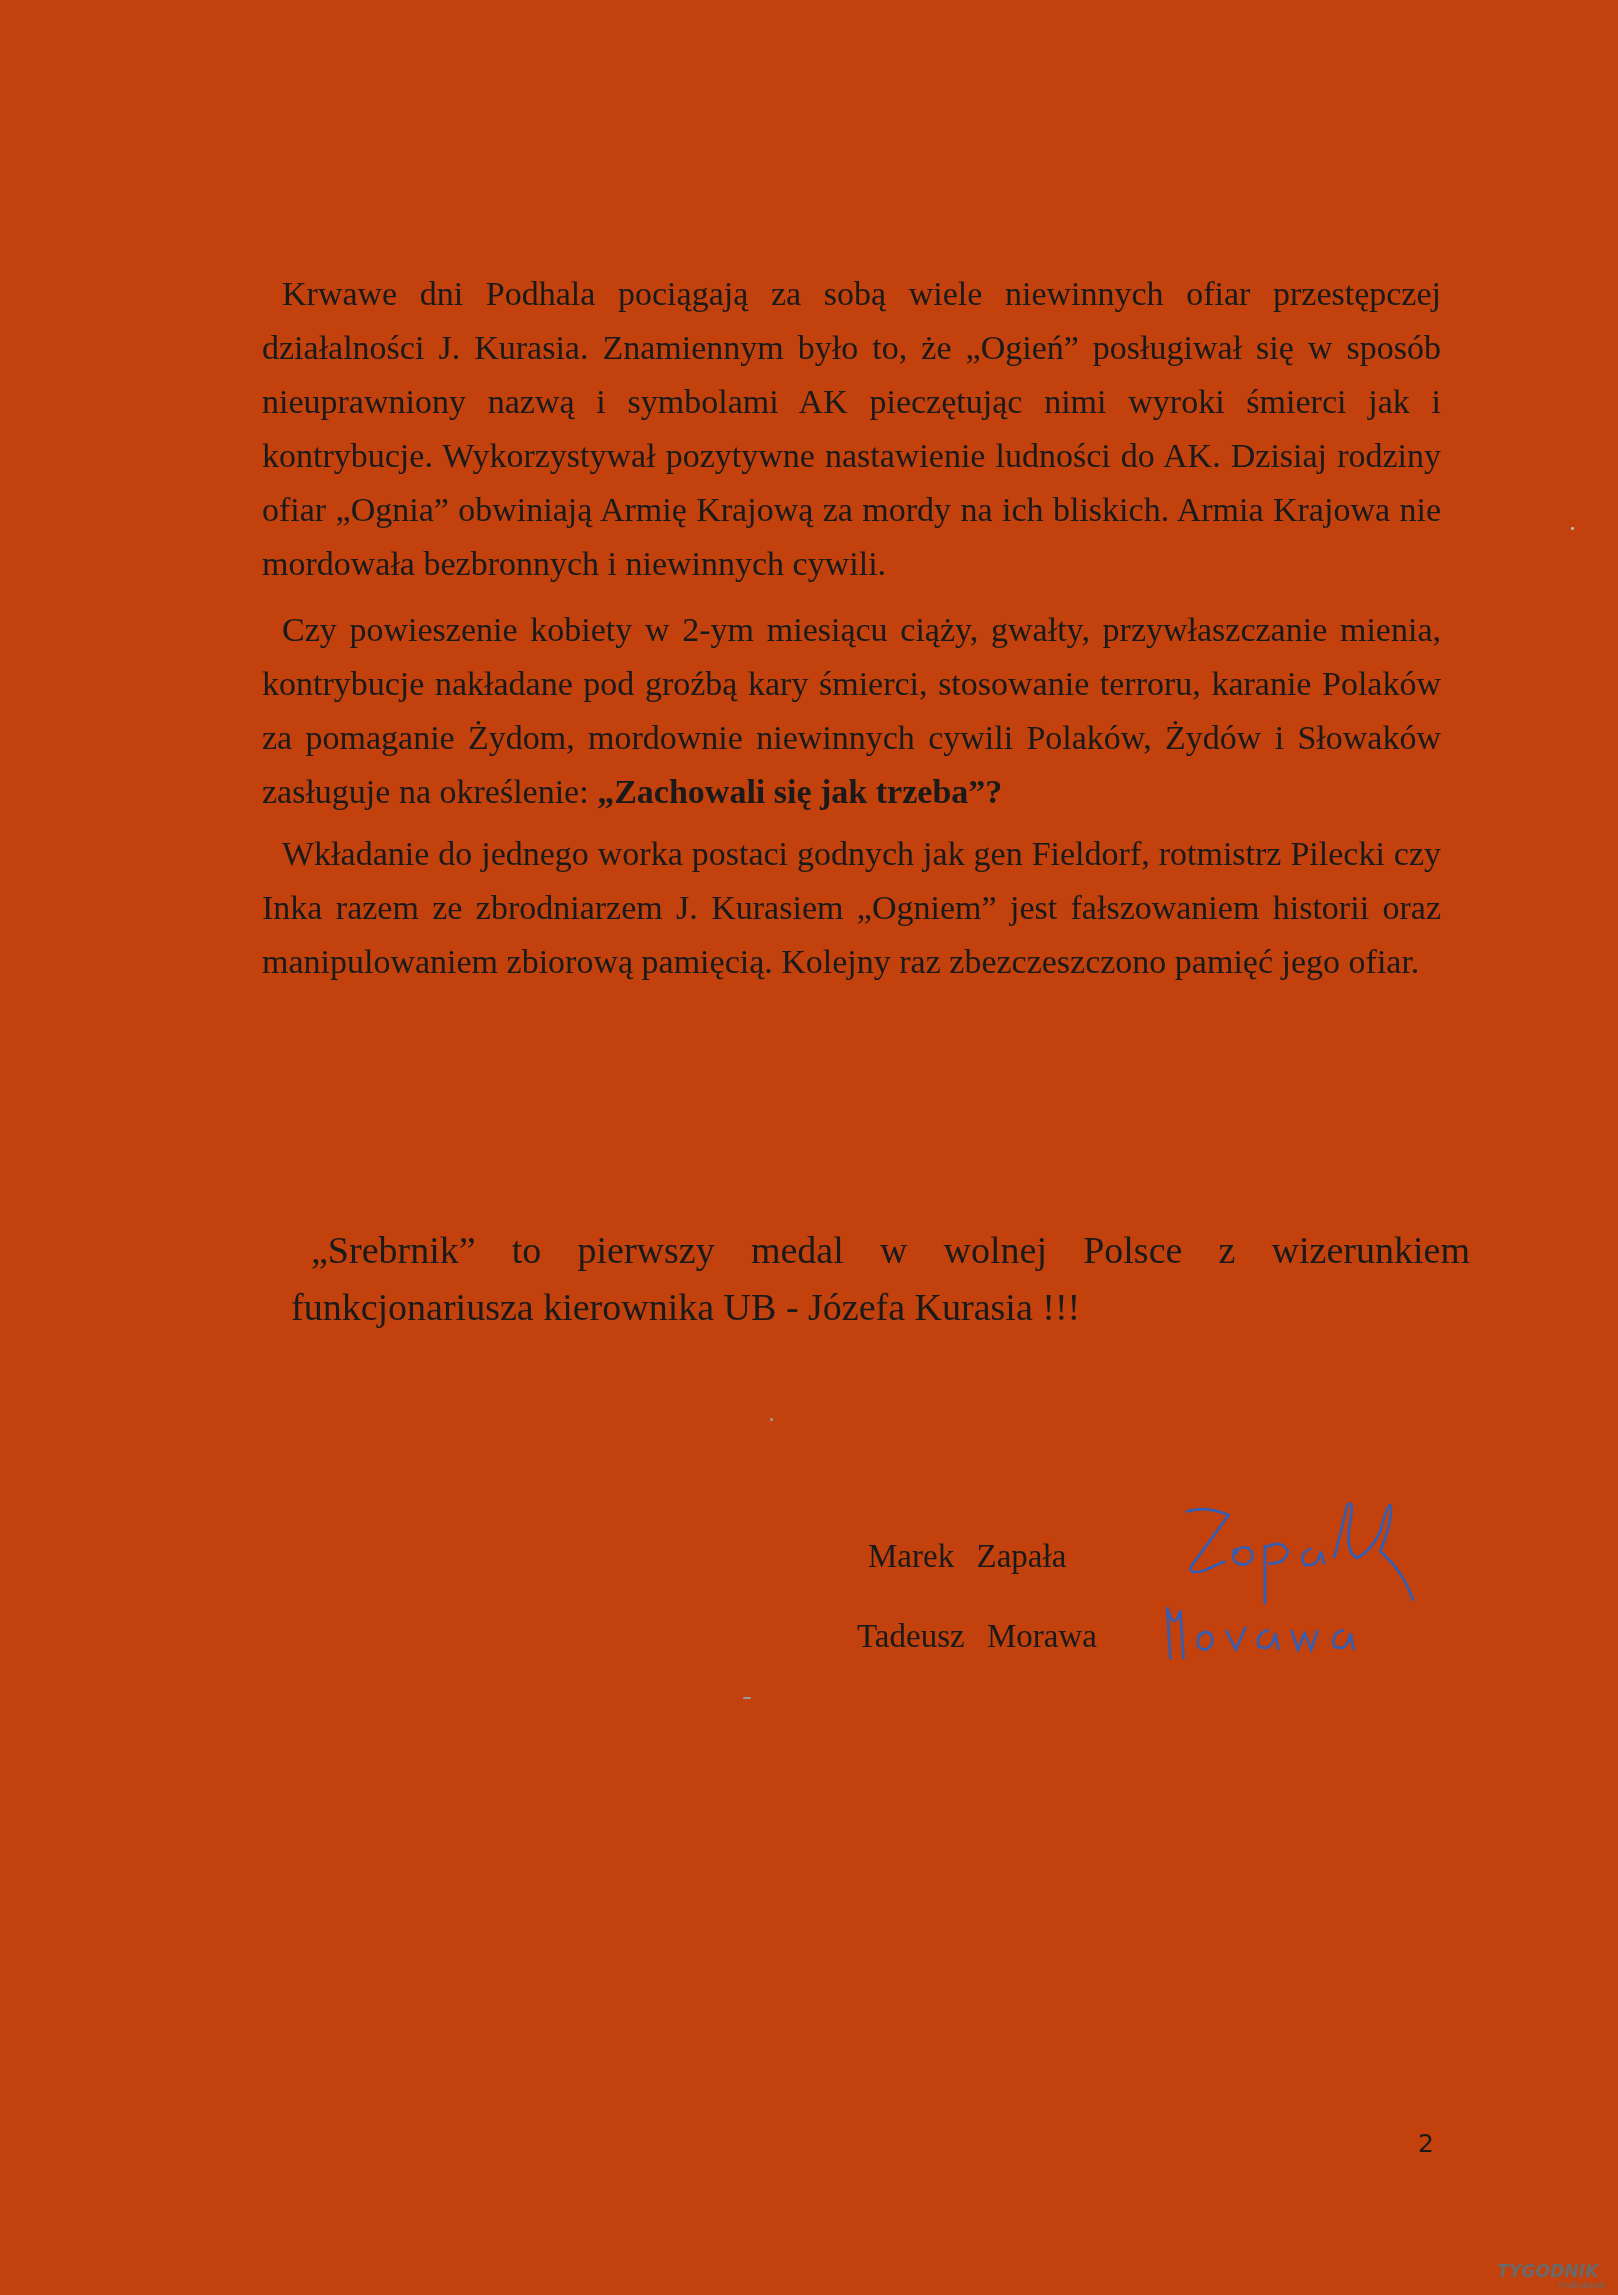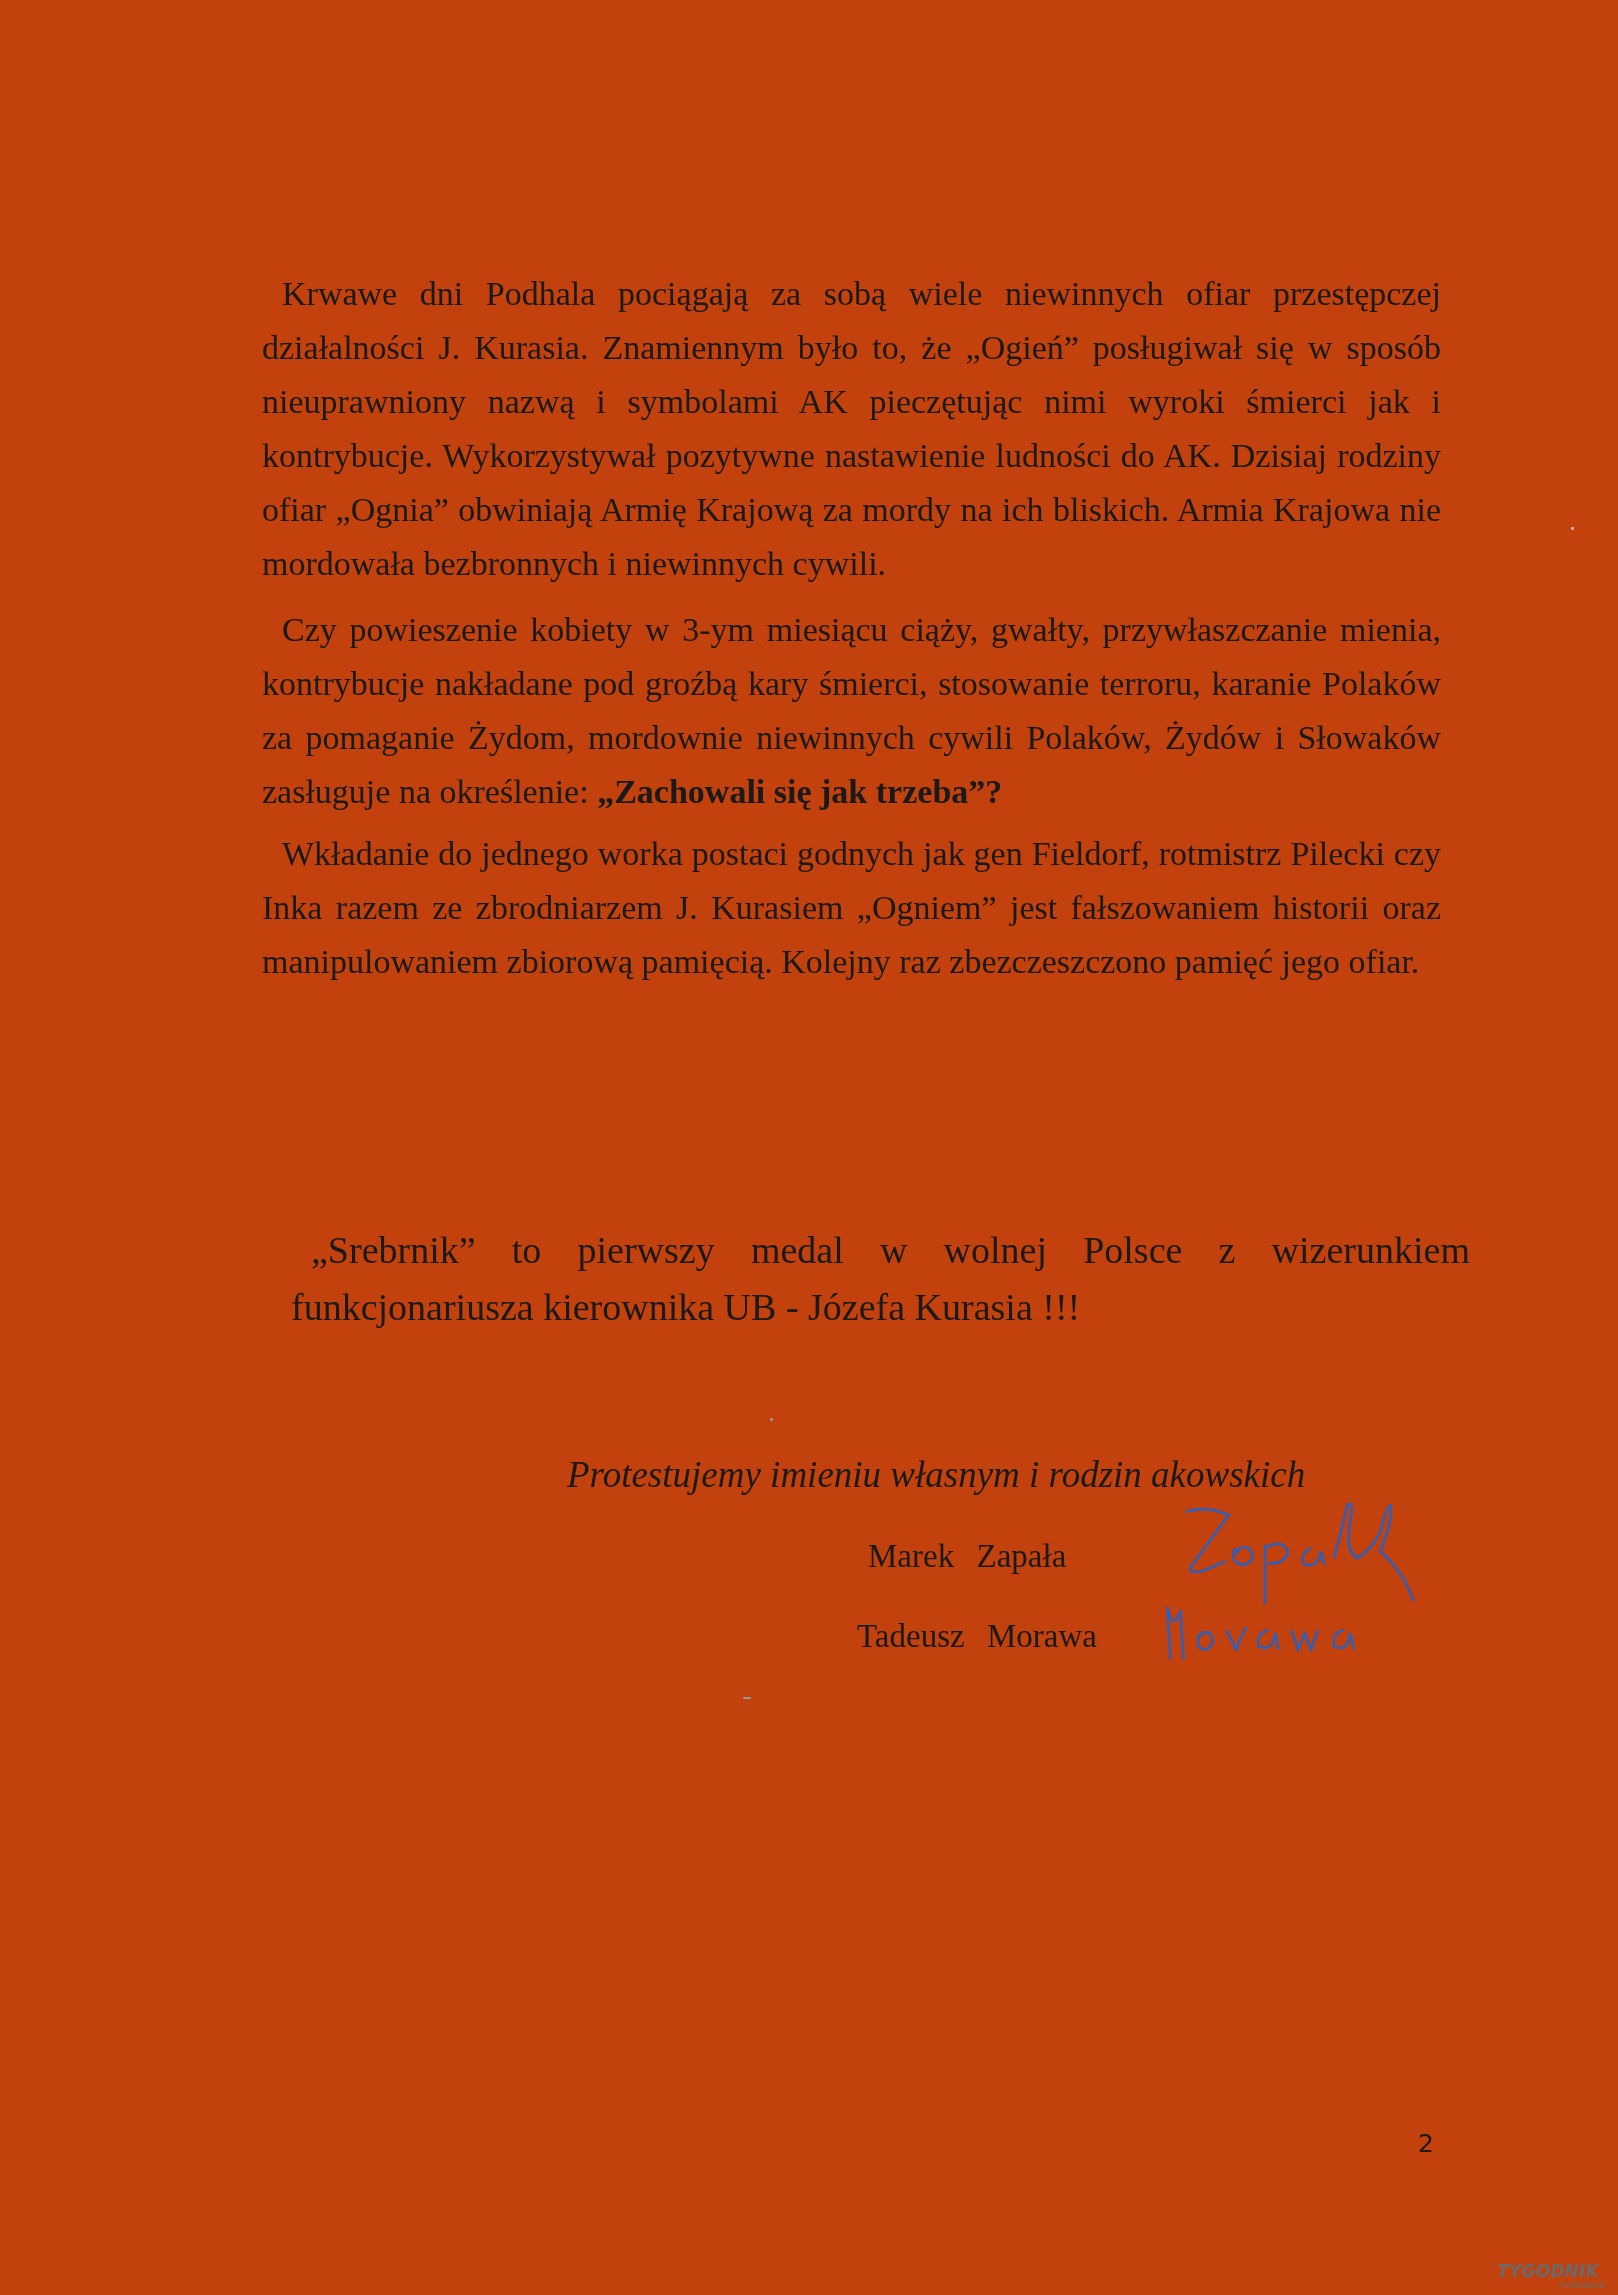--- a/index.html
+++ b/index.html
@@ -30,34 +30,33 @@
 </head>
 <body>
 
 <div class="page">
 
   <div class="p1">
     <p><span class="indent"></span><span>Krwawe dni Podhala pociągają za sobą wiele niewinnych ofiar przestępczej działalności J. Kurasia. Znamiennym  było to, że „Ogień” posługiwał się w sposób nieuprawniony nazwą i symbolami AK pieczętując nimi wyroki śmierci jak i kontrybucje. Wykorzystywał pozytywne nastawienie ludności do AK. Dzisiaj rodziny ofiar „Ognia” obwiniają Armię Krajową za mordy na ich bliskich. Armia Krajowa nie mordowała bezbronnych i niewinnych cywili.</span></p>
   </div>
 
   <div class="p2">
-    <p><span class="indent"></span><span>Czy powieszenie kobiety w 3-ym miesiącu ciąży, gwałty, przywłaszczanie mienia, kontrybucje nakładane pod groźbą kary śmierci, stosowanie terroru, karanie Polaków za pomaganie Żydom, mordownie niewinnych cywili Polaków, Żydów i Słowaków zasługuje na określenie:</span>
+    <p><span class="indent"></span><span>Czy powieszenie kobiety w 2-ym miesiącu ciąży, gwałty, przywłaszczanie mienia, kontrybucje nakładane pod groźbą kary śmierci, stosowanie terroru, karanie Polaków za pomaganie Żydom, mordownie niewinnych cywili Polaków, Żydów i Słowaków zasługuje na określenie:</span>
     <span class="bold">„Zachowali się jak trzeba”?</span></p>
   </div>
 
   <div class="p3">
     <p><span class="indent"></span><span>Wkładanie do jednego worka postaci godnych jak gen Fieldorf, rotmistrz Pilecki czy Inka razem ze zbrodniarzem J. Kurasiem „Ogniem” jest fałszowaniem historii oraz manipulowaniem zbiorową pamięcią. Kolejny raz zbezczeszczono pamięć jego ofiar.</span></p>
   </div>
 
 
   <div class="p5" style="text-align:justify;margin-left:29px;">
     <p><span class="indent"></span><span>„Srebrnik” to pierwszy medal w wolnej Polsce z wizerunkiem funkcjonariusza kierownika UB - Józefa Kurasia !!!</span></p>
   </div>
 
-  <div class="closing">Protestujemy imieniu własnym i rodzin akowskich</div>
 
   <div class="sig-row sig1">
     <span class="first">Marek</span><span>Zapała</span>
   </div>
   <div class="sig-row sig2">
     <span class="first">Tadeusz</span><span>Morawa</span>
   </div>
 
   <svg class="signature sig-hand-1" viewBox="0 0 420 200">
     <path d="M30 30 Q60 20 95 35 L40 110 Q30 125 55 120 L90 105" fill="none" stroke="#2f5fb8" stroke-width="4"></path>

